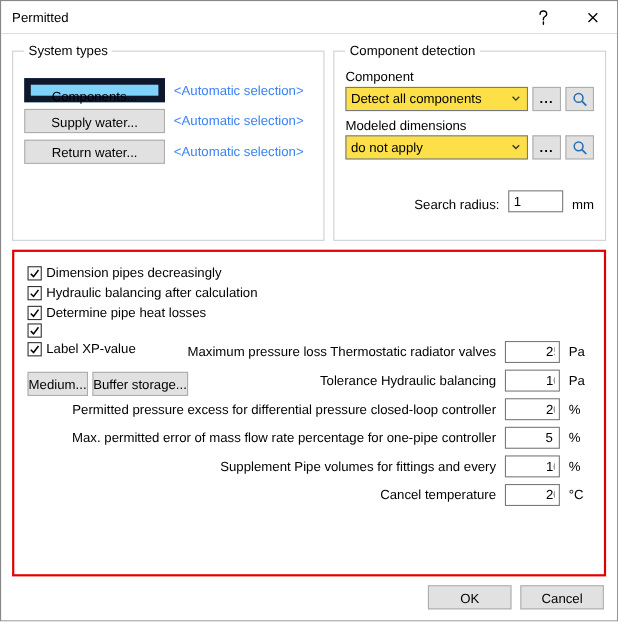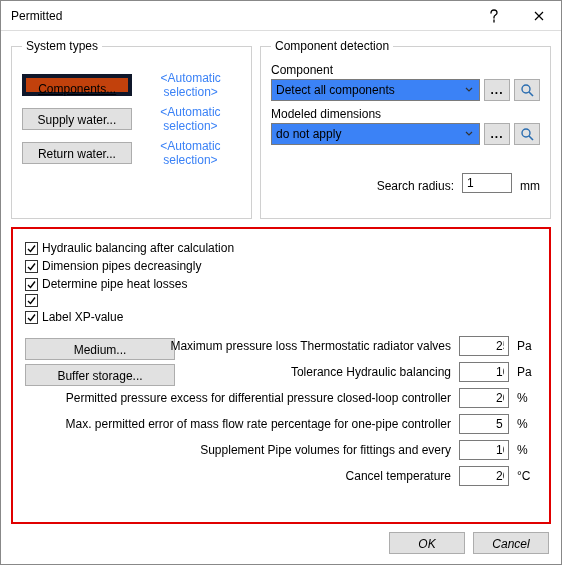--- a/index.html
+++ b/index.html
@@ -4,49 +4,49 @@
 <style>
   * { box-sizing: border-box; font-family: "Segoe UI", Tahoma, sans-serif; font-size: 12px; }
   body { margin: 0; background: #fff; }
   .window { width: 562px; height: 565px; border: 1px solid #888; background: #fff; display: flex; flex-direction: column; }
   .titlebar { height: 30px; display: flex; align-items: center; padding: 0 0 0 10px; border-bottom: 1px solid #ddd; }
   .title { flex: 1; }
   .tbtn { width: 45px; height: 30px; display: flex; align-items: center; justify-content: center; color: #000; }
   .body { flex: 1; padding: 8px 10px 10px 10px; display: flex; flex-direction: column; gap: 8px; }
   .top { display: flex; gap: 8px; height: 180px; }
   fieldset { border: 1px solid #d0d0d0; padding: 8px 10px 10px 10px; margin: 0; }
-  fieldset.sys { width: 241px; }
+  fieldset.sys { width: 284px; }
   fieldset.comp { flex: 1; }
   legend { padding: 0 4px; color: #000; }
   .sysrow { display: flex; align-items: center; gap: 8px; margin-top: 6px; }
   .btn { background: #e1e1e1; border: 1px solid #adadad; padding: 2px 0; text-align: center; cursor: default; }
   .sysbtn { width: 128px; height: 22px; line-height: 18px; }
-  .sysbtn.sel { border: 4px solid #0f172a; background: #c2410c; text-decoration: underline; }
+  .sysbtn.sel { border: 6px solid #0f172a; background: #7dd3fc; }
   .auto { color: #3b82f6; text-align: center; }
   .complabel { margin: 2px 0 2px 0; }
   .comprow { display: flex; align-items: center; gap: 4px; }
-  .combo { flex: 1; height: 22px; border: 1px solid #7a7a7a; background: #3b82f6; display: flex; align-items: center; padding: 0 4px; position: relative; }
+  .combo { flex: 1; height: 22px; border: 1px solid #7a7a7a; background: #fde047; display: flex; align-items: center; padding: 0 4px; position: relative; }
   .combo .dd { position: absolute; right: 2px; top: 2px; width: 16px; height: 16px; display: flex; align-items: center; justify-content: center; }
   .sqbtn { width: 26px; height: 22px; border: 1px solid #adadad; background: #e1e1e1; display: flex; align-items: center; justify-content: center; }
   .dots { letter-spacing: 1px; font-weight: bold; line-height: 6px; }
   .radiusrow { display: flex; align-items: flex-end; justify-content: flex-end; gap: 8px; margin-top: 28px; }
   .numin { width: 50px; height: 20px; border: 1px solid #7a7a7a; padding: 0 4px; text-align: left; background: #fff; }
   .redbox { border: 2px solid #e00000; padding: 10px 12px 14px 12px; display: flex; flex-direction: column; flex:1;}
   .cbrow { display: flex; align-items: center; gap: 4px; margin: 1px 0; line-height: 16px; }
   .cb { width: 13px; height: 13px; border: 1px solid #333; display: inline-flex; align-items: center; justify-content: center; background: #fff; }
   .cb svg { width: 11px; height: 11px; }
-  .btncol { margin-top: 12px; display: flex; flex-direction: column; gap: 4px; width: 150px; }
+  .btncol { margin-top: 12px; display: flex; flex-direction: row; gap: 4px; width: 150px; }
   .btncol .btn { height: 22px; line-height: 18px; }
   .params { display: flex; flex-direction: column; gap: 6px; margin-top: -50px; }
   .prow { display: flex; align-items: center; justify-content: flex-end; gap: 8px; }
   .prow .plabel { text-align: left; }
   .prow .numin { text-align: left; padding-left: 36px; }
   .unit { width: 20px; }
   .dlgbtns { display: flex; justify-content: flex-end; gap: 8px; padding: 0 2px; }
-  .dlgbtns .btn { width: 76px; height: 22px; line-height: 18px; font-style: italic; }
+  .dlgbtns .btn { width: 76px; height: 22px; line-height: 18px; }
   svg { display: block; }
 </style>
 </head>
 <body>
 
 <div class="window">
   <div class="titlebar">
     <span class="title">Permitted</span>
     <div class="tbtn">
       <svg width="10" height="14" viewBox="0 0 10 14">
@@ -129,29 +129,29 @@
       </fieldset>
     </div>
 
     <div class="redbox">
       <div class="cbrow">
         <span class="cb">
             <svg viewBox="0 0 11 11">
               <path d="M2 6 L4.5 8.5 L9 2.5" stroke="#000" stroke-width="1.4" fill="none"></path>
             </svg>
           </span>
+        <span>Dimension pipes decreasingly</span>
+      </div>
+      <div class="cbrow">
+        <span class="cb">
+            <svg viewBox="0 0 11 11">
+              <path d="M2 6 L4.5 8.5 L9 2.5" stroke="#000" stroke-width="1.4" fill="none"></path>
+            </svg>
+          </span>
         <span>Hydraulic balancing after calculation</span>
-      </div>
-      <div class="cbrow">
-        <span class="cb">
-            <svg viewBox="0 0 11 11">
-              <path d="M2 6 L4.5 8.5 L9 2.5" stroke="#000" stroke-width="1.4" fill="none"></path>
-            </svg>
-          </span>
-        <span>Dimension pipes decreasingly</span>
       </div>
       <div class="cbrow">
         <span class="cb">
             <svg viewBox="0 0 11 11">
               <path d="M2 6 L4.5 8.5 L9 2.5" stroke="#000" stroke-width="1.4" fill="none"></path>
             </svg>
           </span>
         <span>Determine pipe heat losses</span>
       </div>
       <div class="cbrow">

